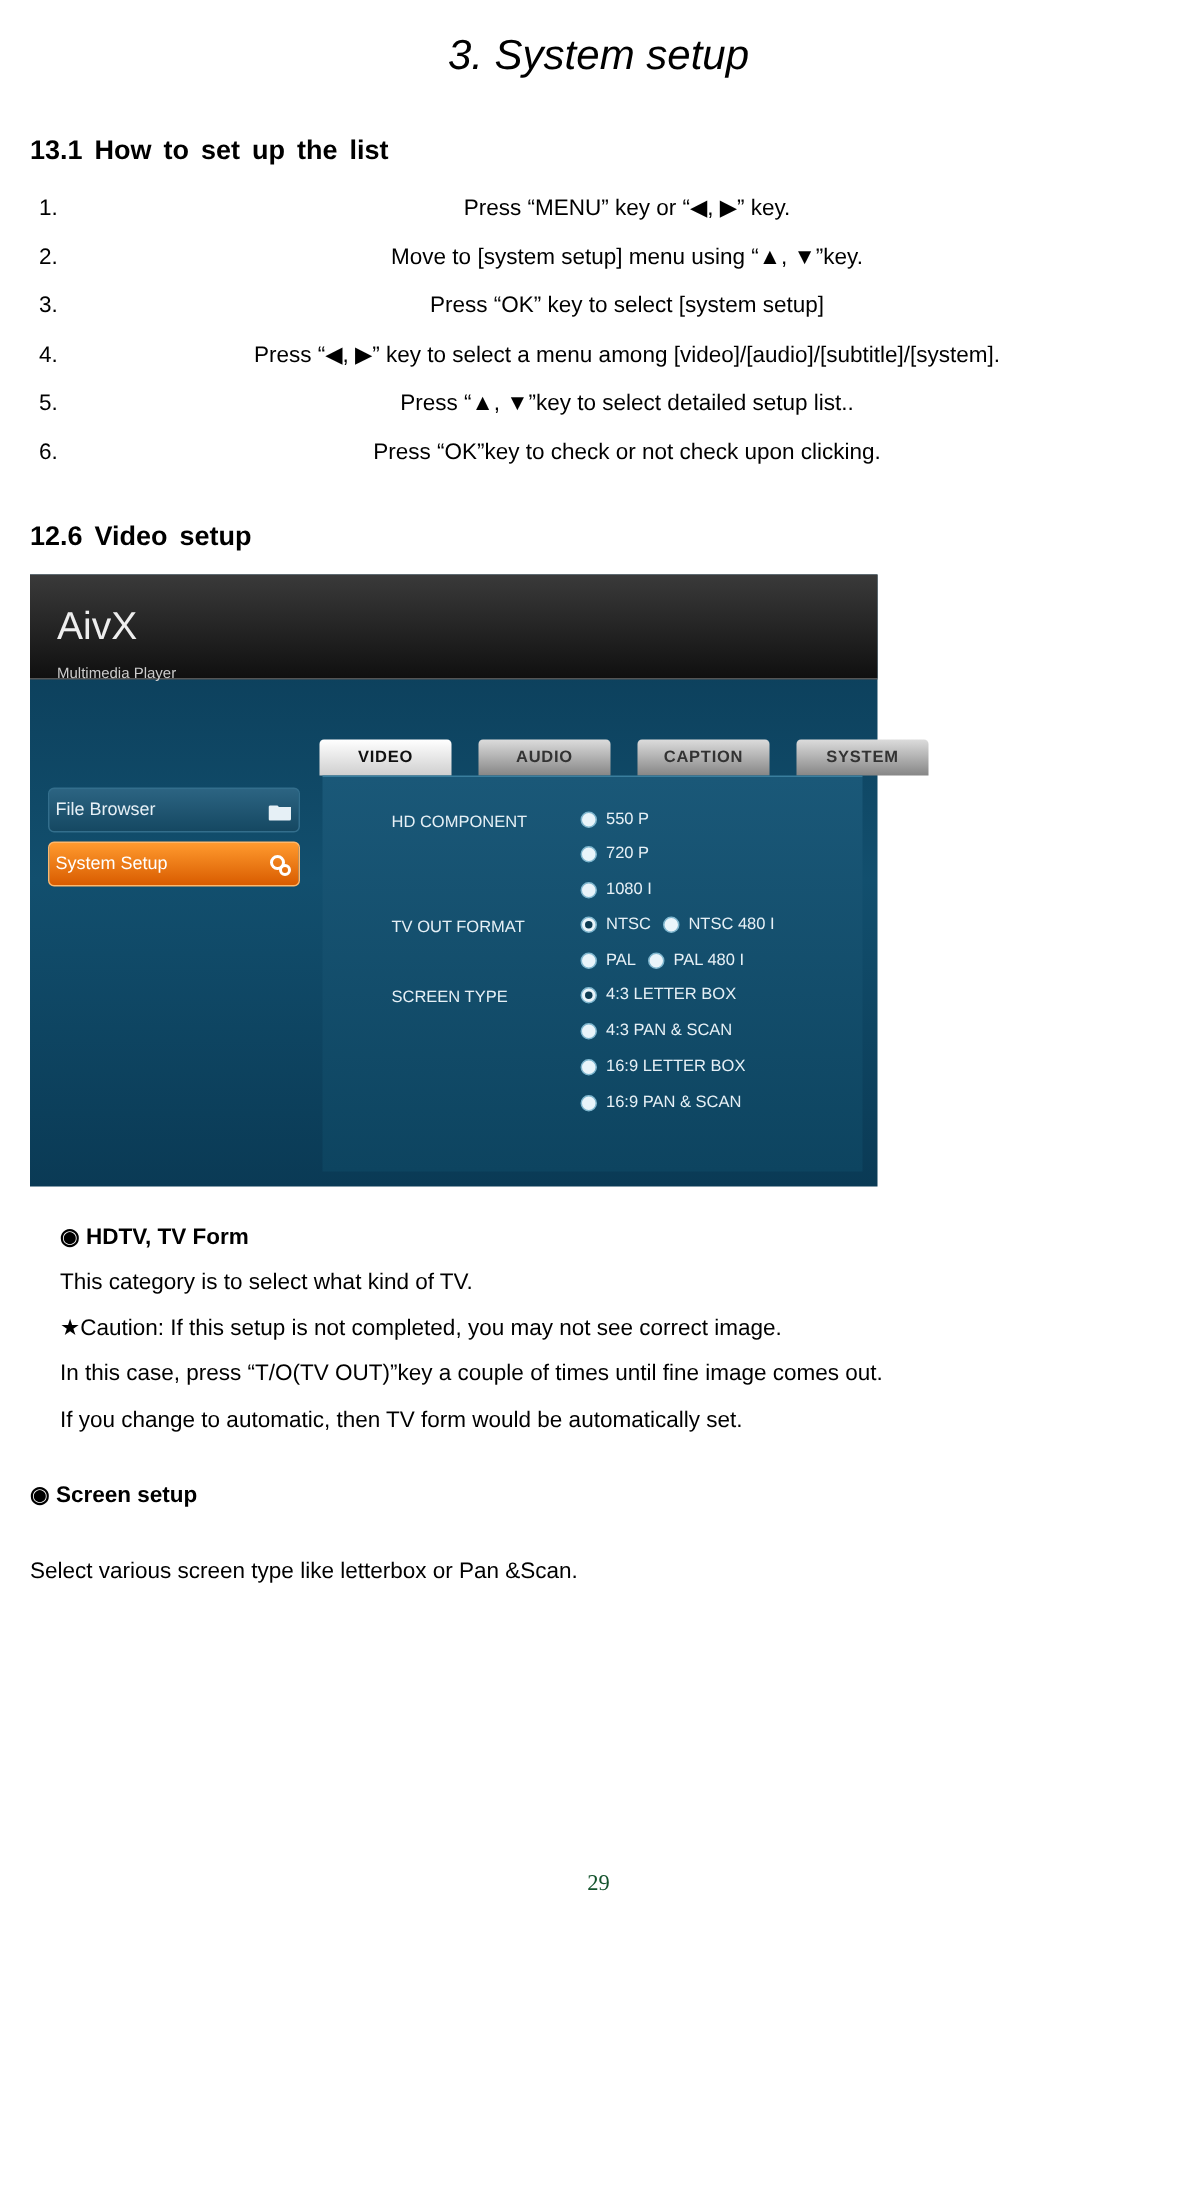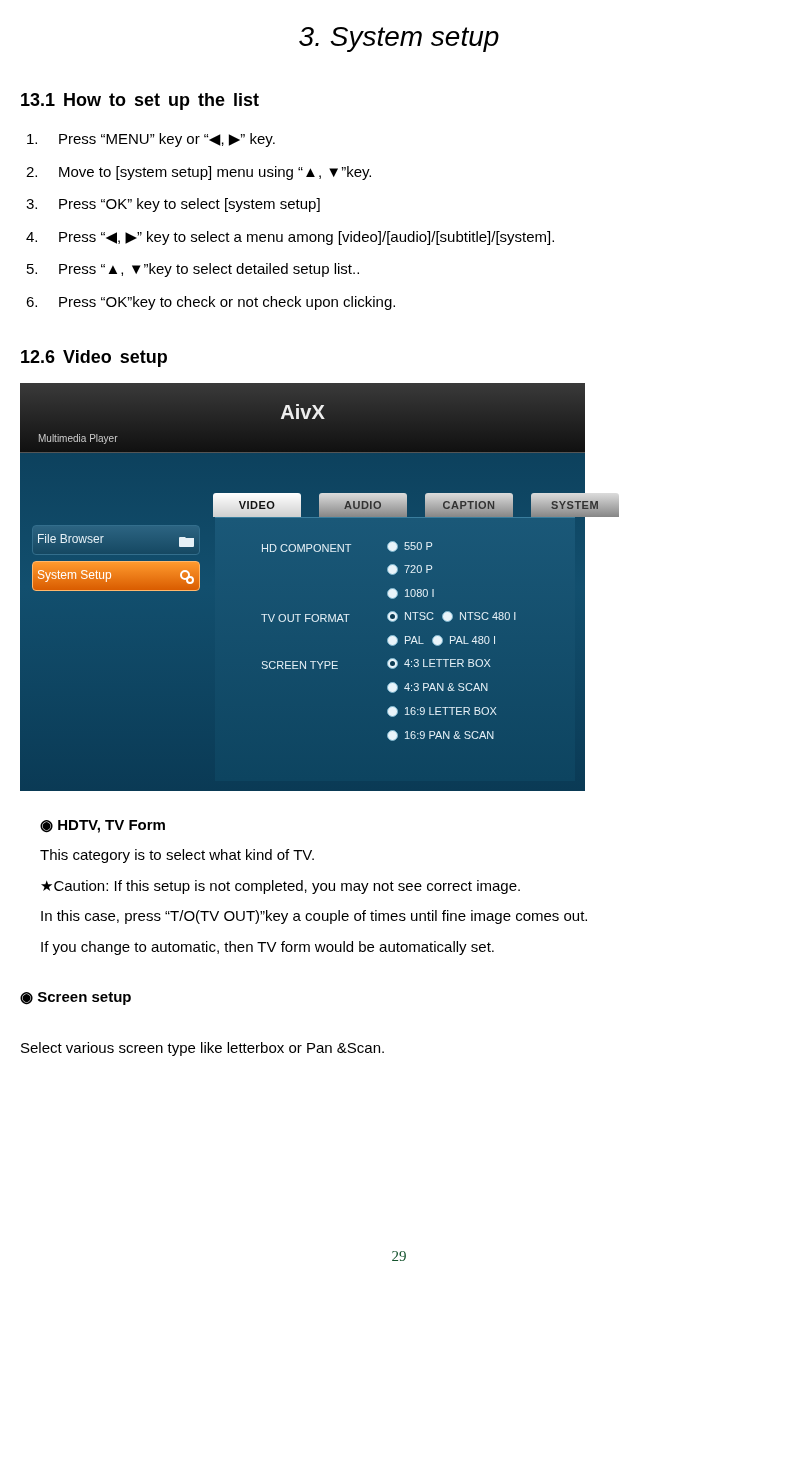--- a/index.html
+++ b/index.html
@@ -26,20 +26,21 @@
     font-weight: bold;
     font-size: 18px;
     margin: 14px 0 8px 0;
     word-spacing: 3px;
   }
   ol.steps {
     margin: 0 0 24px 0;
     padding-left: 38px;
     list-style: none;
     counter-reset: step;
+    text-align: center;
   }
   ol.steps li {
     counter-increment: step;
     position: relative;
     margin: 4px 0;
   }
   ol.steps li::before {
     content: counter(step) ".";
     position: absolute;
     left: -32px;
@@ -74,24 +75,23 @@
   .shot-header {
     position: absolute;
     left: 0; top: 0; right: 0;
     height: 70px;
     background: linear-gradient(to bottom, #3a3a3a 0%, #101010 100%);
     border-bottom: 1px solid #555;
     padding: 10px 18px;
   }
   .logo-text {
     font-family: "Arial Black", sans-serif;
-    font-size: 20px;
+    font-size: 26px;
     color: #eee;
-    font-weight: bold;
-    text-align: center;
+    font-weight: normal;
   }
   .logo-sub {
     font-size: 10px;
     color: #ccc;
     margin-top: -2px;
   }
   .tabbar {
     position: absolute;
     top: 110px;
     left: 193px;

